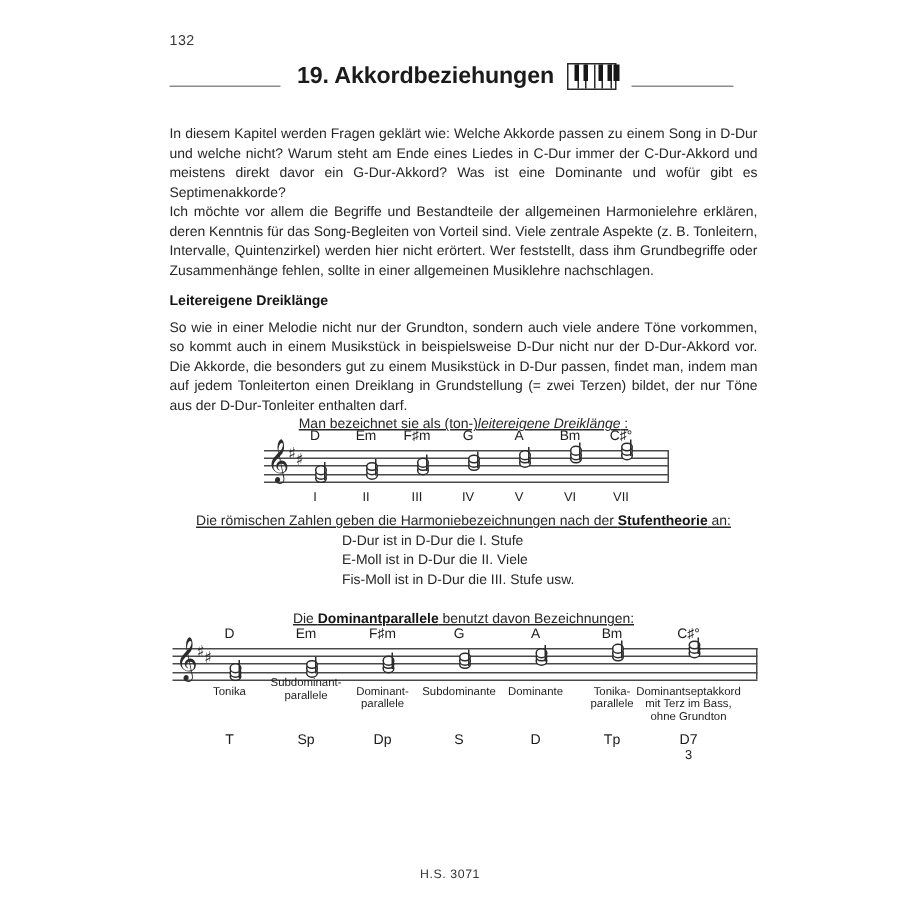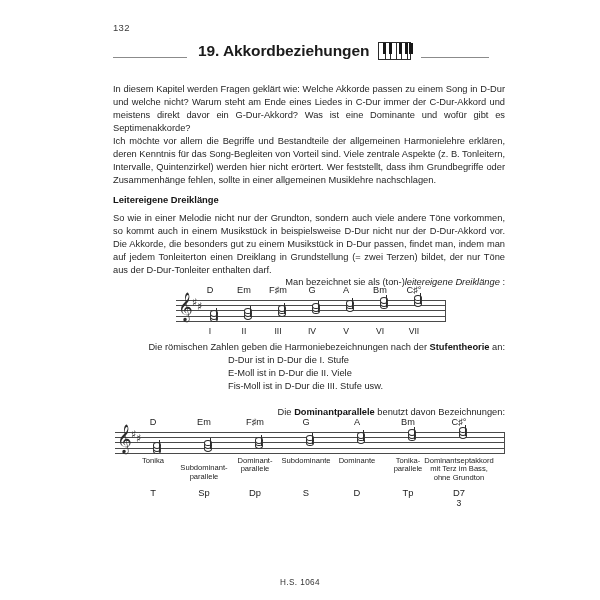--- a/index.html
+++ b/index.html
@@ -38,21 +38,21 @@
   .piano .bk{position:absolute;top:0;width:3.4px;height:11px;background:#171717;}
 
   
   .txt{
     position:absolute;left:113px;width:392px;
     font-size:9.3px;line-height:13.0px;
     text-align:justify;color:#262626;
   }
   .txt b{font-weight:bold;color:#141414;}
   .txt i{font-style:italic;}
-  .nojust{text-align:right;}
+  .nojust{text-align:center;text-decoration:underline;}
 
   .subhead{
     position:absolute;left:113px;
     font-size:9.4px;font-weight:bold;color:#141414;
   }
 
   .indentblock{
     position:absolute;
     font-size:9.3px;line-height:13.0px;color:#262626;
   }
@@ -239,21 +239,21 @@
         <div>Tonika</div>
       </div>
       <div class="abbr" style="left: 38px; top: 63.8px;">T</div>
       <div class="chordname" style="left: 89px; top: -7px;">Em</div>
       <div class="stack" style="left: 89px; top: 21px;">
         <div class="nh" style="top: 0px;"></div>
         <div class="nh" style="top: -2.6px;"></div>
         <div class="nh" style="top: -5.2px;"></div>
         <div class="stem" style="top: -7.2px; height: 11.2px;"></div>
       </div>
-      <div class="funcname" style="left: 89px; top: 40px; width: 52px;">
+      <div class="funcname" style="left: 89px; top: 27px; width: 52px;">
         <div>Subdominant-</div>
         <div>parallele</div>
       </div>
       <div class="abbr" style="left: 89px; top: 63.8px;">Sp</div>
       <div class="chordname" style="left: 140px; top: -7px;">F♯m</div>
       <div class="stack" style="left: 140px; top: 18.4px;">
         <div class="nh" style="top: 0px;"></div>
         <div class="nh" style="top: -2.6px;"></div>
         <div class="nh" style="top: -5.2px;"></div>
         <div class="stem" style="top: -7.2px; height: 11.2px;"></div>
@@ -306,14 +306,14 @@
       </div>
       <div class="funcname" style="left: 344px; top: 32.8px; width: 84px;">
         <div>Dominantseptakkord</div>
         <div>mit Terz im Bass,</div>
         <div>ohne Grundton</div>
       </div>
       <div class="abbr" style="left: 344px; top: 63.8px;">D7<span class="sub">3</span></div>
     </div>
 
 
-  <div class="footer">H.S. 1064</div>
+  <div class="footer">H.S. 3071</div>
 </div>
 
 </body></html>

